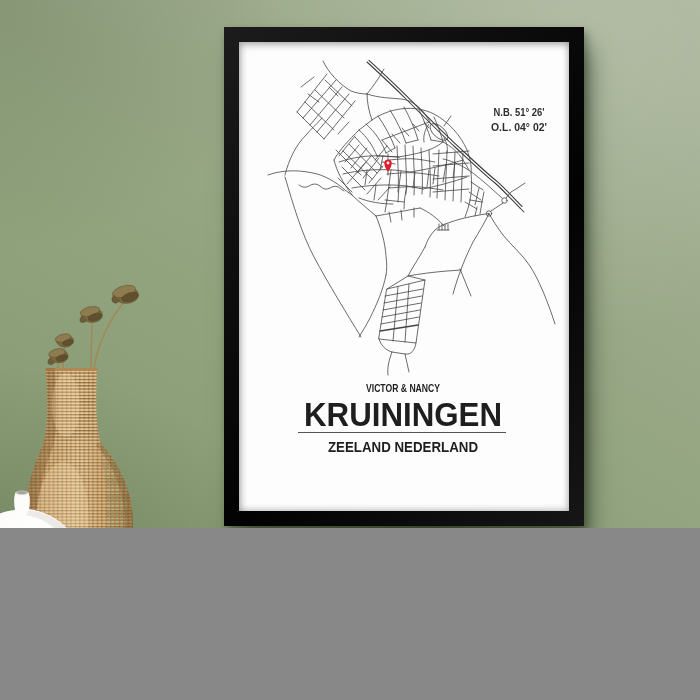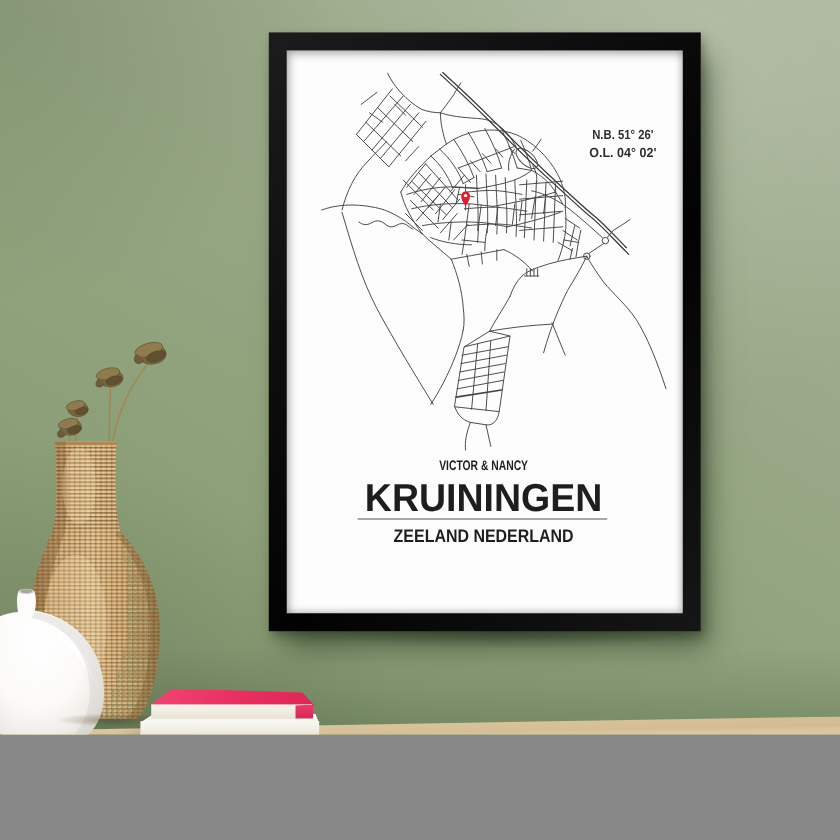--- a/index.html
+++ b/index.html
@@ -1,16 +1,16 @@
 <!DOCTYPE html>
 <html><head>
 <meta charset="utf-8">
 <style>
   html,body{margin:0;padding:0;background:#888;}
-  #scene{position:relative;width:700px;height:612px;overflow:hidden;font-family:"Liberation Sans",sans-serif;text-align:right;}
+  #scene{position:relative;width:700px;height:528px;overflow:hidden;font-family:"Liberation Sans",sans-serif;text-align:right;}
   #scene *{position:absolute;}
 </style>
 </head>
 <body>
 <div id="scene">
 
   <div style="left:0;top:0;width:700px;height:700px;background:
     radial-gradient(120% 100% at 82% 6%, rgba(255,255,255,0.14) 0%, rgba(255,255,255,0.0) 42%),
     radial-gradient(110% 110% at 0% 105%, rgba(18,36,14,0.26) 0%, rgba(18,36,14,0.0) 48%),
     radial-gradient(90% 80% at 0% 0%, rgba(20,38,16,0.13) 0%, rgba(20,38,16,0.0) 45%),

